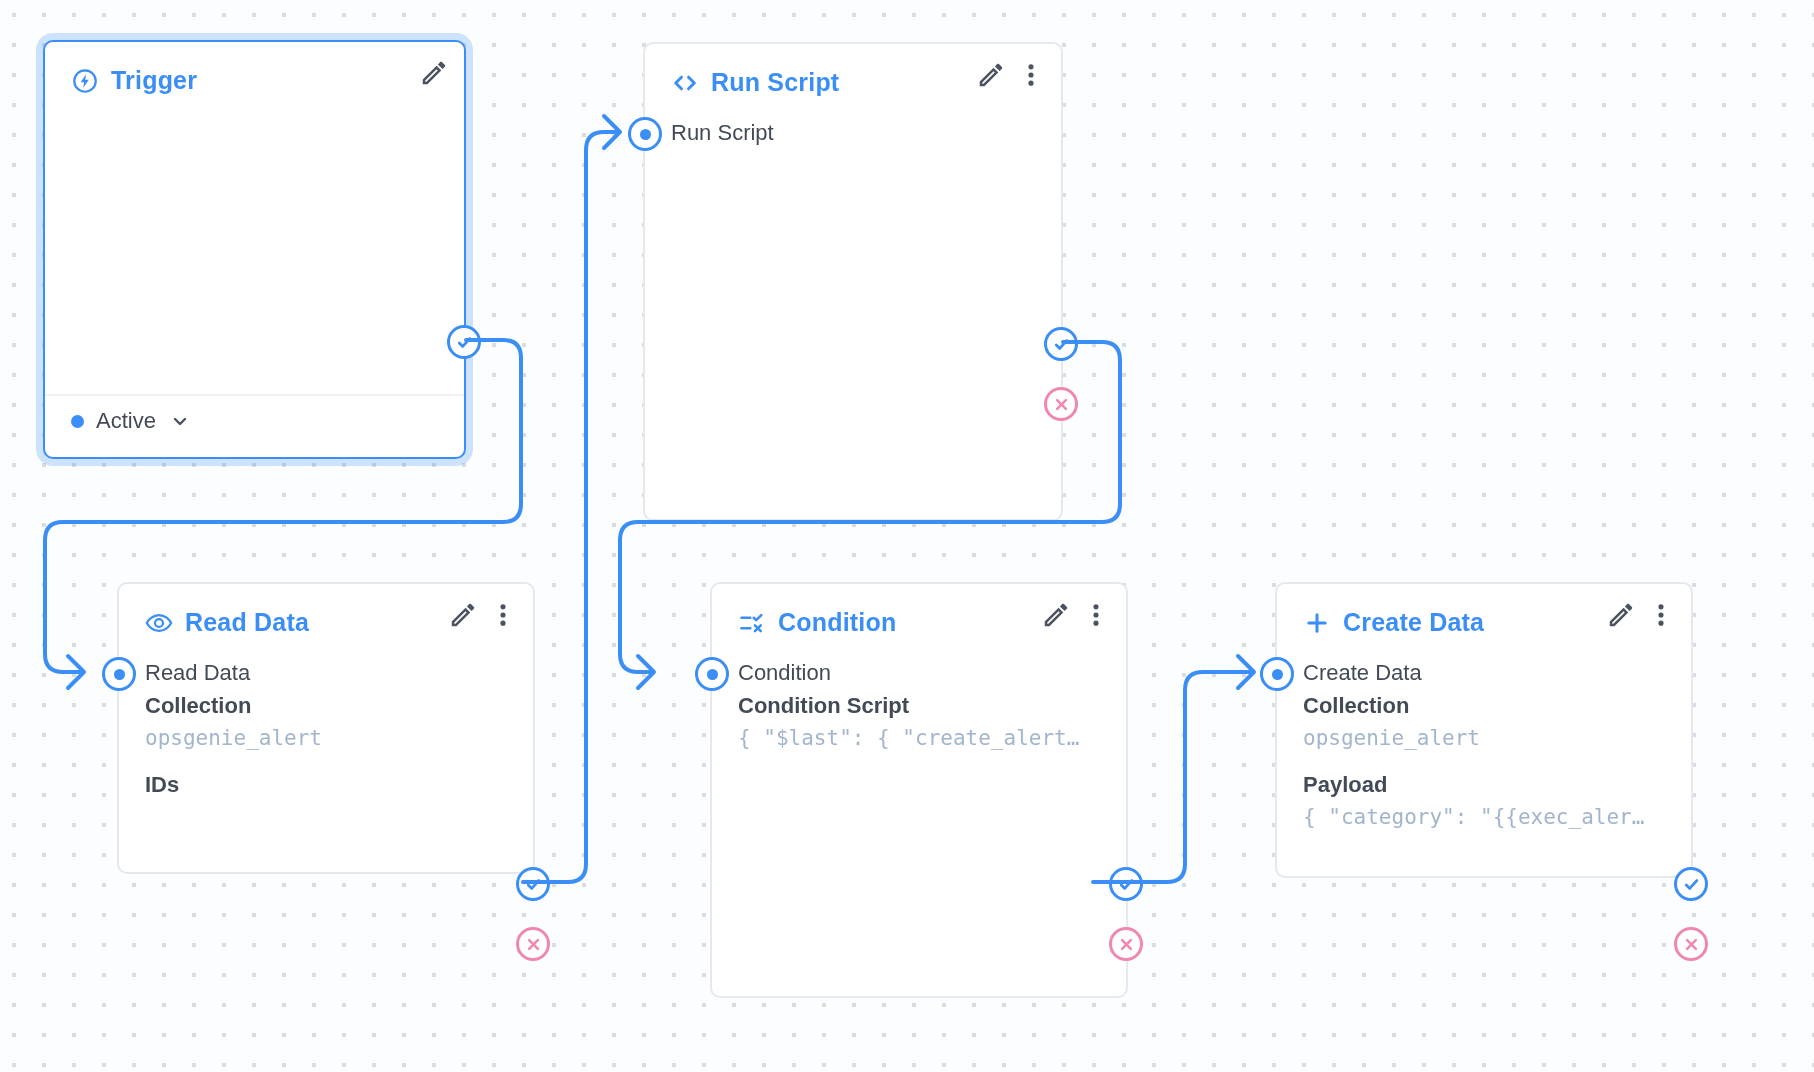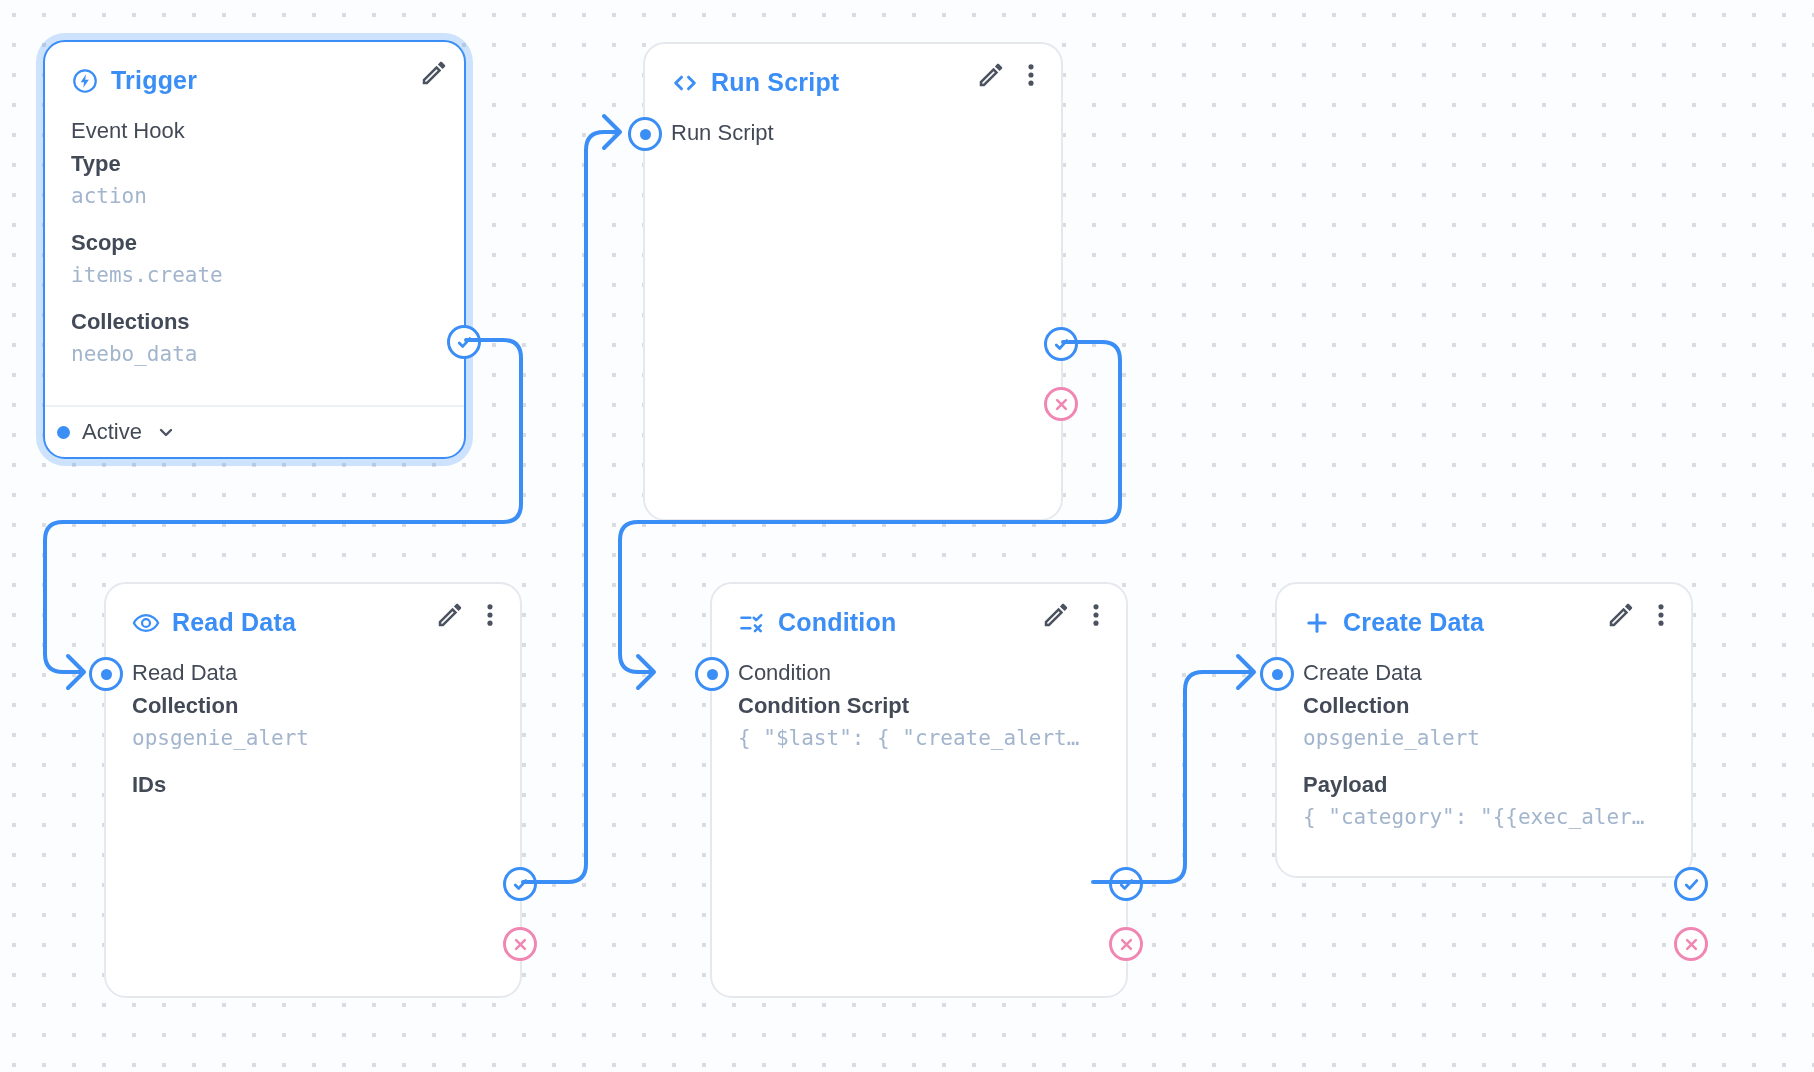--- a/index.html
+++ b/index.html
@@ -10,21 +10,21 @@
   }
   .canvas{
     position:relative;width:1814px;height:1072px;
     background-color:#fcfdfe;
     background-image:radial-gradient(circle,#d9dde2 2.3px,transparent 2.4px);
     background-size:30px 30px;background-position:-1px 0;
   }
   
   .node{
     position:absolute;background:#ffffff;
-    border:2px solid #e5e9ee;border-radius:22px;
+    border:2px solid #e5e9ee;border-radius:10px;
     box-sizing:border-box;z-index:2;
   }
   .node.selected{
     border-color:#3a8ef5;
     box-shadow:0 0 0 7px rgba(58,142,245,0.24);
   }
   .node-header{
     position:absolute;top:24px;left:26px;right:120px;
     display:flex;align-items:center;gap:12px;
   }
@@ -43,23 +43,23 @@
   }
   .line{height:33px;line-height:33px;white-space:nowrap;overflow:hidden;}
   .nlabel{font-size:22px;color:#434a57;}
   .fname{font-size:22px;font-weight:700;color:#434a57;}
   .mono{
     font-family:"DejaVu Sans Mono","Liberation Mono",monospace;
     font-size:21px;color:#a2b5cd;
   }
   .group + .group{margin-top:13px;}
   .node-footer{
-    position:absolute;left:0;right:0;bottom:0;height:52px;
+    position:absolute;left:0;right:0;bottom:11px;height:52px;
     border-top:2px solid #edf0f4;
-    display:flex;align-items:center;gap:12px;padding-left:12px;
+    display:flex;align-items:center;gap:12px;padding-left:26px;
     box-sizing:border-box;cursor:pointer;
   }
   .status-dot{width:13px;height:13px;border-radius:50%;background:#3a8ef5;flex:0 0 auto;}
   .status-text{font-size:22px;color:#434a57;}
   
   .port{
     position:absolute;width:34px;height:34px;border-radius:50%;
     background:#fff;border:3.5px solid #3a8ef5;box-sizing:border-box;
     display:flex;align-items:center;justify-content:center;z-index:6;cursor:pointer;
   }
@@ -104,35 +104,20 @@
       </span>
       <span class="node-title">Trigger</span>
     </div>
     <div class="node-actions">
       <span class="act">
         <svg width="30" height="30" viewBox="0 0 24 24" fill="#4b5260">
           <path d="M14.06 9.02l.92.92L5.92 19H5v-.92l9.06-9.06M17.66 3c-.25 0-.51.1-.7.29l-1.83 1.83 3.75 3.75 1.83-1.83c.39-.39.39-1.02 0-1.41l-2.34-2.34c-.2-.2-.45-.29-.71-.29zm-3.6 3.19L3 17.25V21h3.75L17.81 9.94l-3.75-3.75z"></path>
         </svg>
       </span>
     </div>
-    <div class="node-body">
-      <div class="line nlabel">Event Hook</div>
-      <div class="group">
-        <div class="line fname">Type</div>
-        <div class="line mono">action</div>
-      </div>
-      <div class="group">
-        <div class="line fname">Scope</div>
-        <div class="line mono">items.create</div>
-      </div>
-      <div class="group">
-        <div class="line fname">Collections</div>
-        <div class="line mono">neebo_data</div>
-      </div>
-    </div>
     <div class="node-footer">
       <span class="status-dot"></span>
       <span class="status-text">Active</span>
       <span style="display:flex;">
         <svg width="24" height="24" viewBox="0 0 24 24" fill="none" stroke="#4b5260" stroke-width="2.4" stroke-linecap="round" stroke-linejoin="round">
           <polyline points="7,10 12,15 17,10"></polyline>
         </svg>
       </span>
     </div>
     <div class="port resolve" style="right:-17px;top:283px;">
@@ -178,21 +163,21 @@
       </svg>
     </div>
     <div class="port reject" style="right:-17px;top:343px;">
       <svg width="19" height="19" viewBox="0 0 24 24" fill="none" stroke="#f087b3" stroke-width="3.2" stroke-linecap="round">
         <line x1="6.5" y1="6.5" x2="17.5" y2="17.5"></line>
           <line x1="17.5" y1="6.5" x2="6.5" y2="17.5"></line>
       </svg>
     </div>
   </div>
 
-  <div class="node" style="left:104px;top:582px;width:418px;height:416px;">
+  <div class="node" style="left:117px;top:582px;width:418px;height:292px;">
     <div class="node-header">
       <span class="hicon">
         <svg width="28" height="28" viewBox="0 0 24 24" fill="none" stroke="#3a8ef5" stroke-width="1.9">
           <path d="M12 5.2 C6.6 5.2 2.8 9.5 1.6 12 C2.8 14.5 6.6 18.8 12 18.8 C17.4 18.8 21.2 14.5 22.4 12 C21.2 9.5 17.4 5.2 12 5.2 Z"></path>
           <circle cx="12" cy="12" r="3.4"></circle>
         </svg>
       </span>
       <span class="node-title">Read Data</span>
     </div>
     <div class="node-actions">

